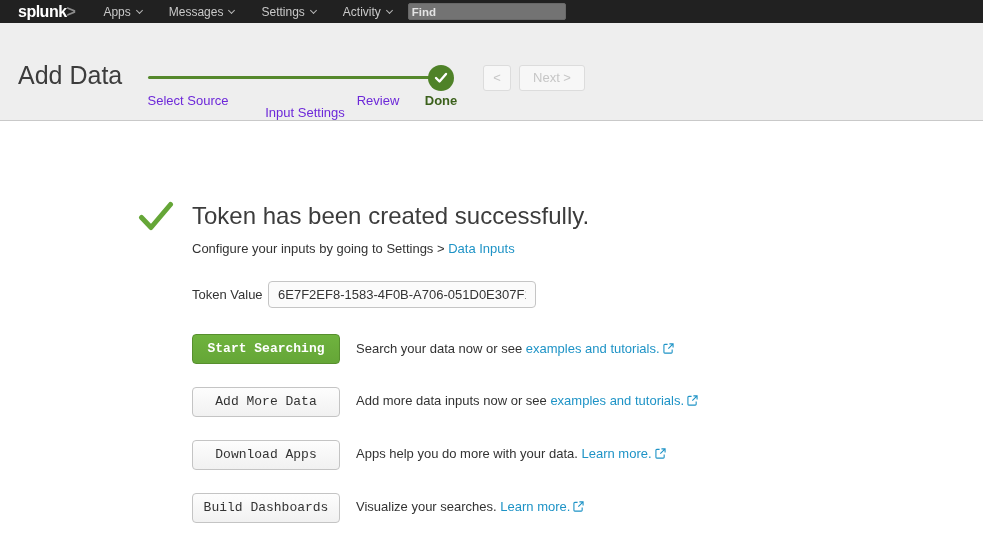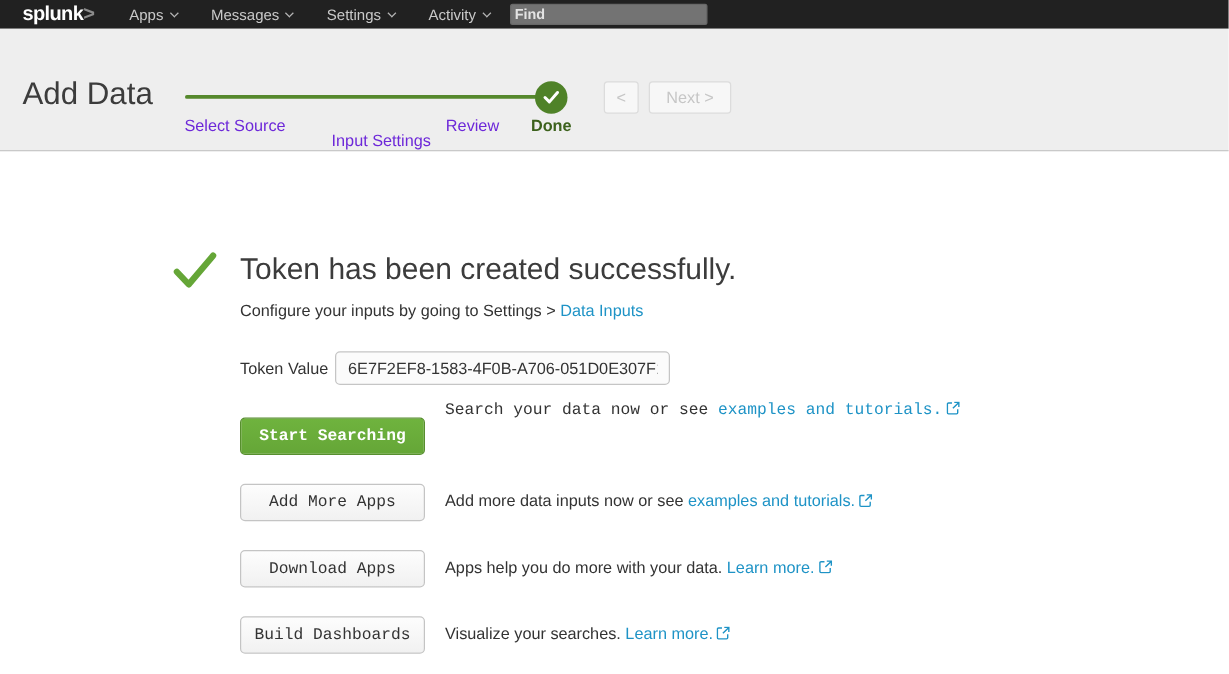--- a/index.html
+++ b/index.html
@@ -91,21 +91,21 @@
   .action-btn.primary {
     background:linear-gradient(#6fb33e,#65a637);
     border:1px solid #578f2e; color:#ffffff; font-weight:bold;
   }
   .action-btn.secondary {
     background:linear-gradient(#fdfdfd,#f1f1f1);
     border:1px solid #c4c4c4; color:#333333;
   }
   .row-1 { top:334px; } .row-2 { top:387px; } .row-3 { top:440px; } .row-4 { top:493px; }
   .action-desc { position:absolute; left:356px; font-size:13px; color:#333333; white-space:nowrap; }
-  .desc-1 { top:320px;font-family:Liberation Mono, monospace; } .desc-2 { top:393px; } .desc-3 { top:446px; } .desc-4 { top:499px; }
+  .desc-1 { top:341px; } .desc-2 { top:393px; } .desc-3 { top:446px; } .desc-4 { top:499px; }
 </style>
 </head>
 <body>
 
 <div class="topbar">
   <div class="logo"><span>splunk</span><span class="logo-chev">&gt;</span></div>
 
   <div class="nav">
     <div class="nav-item">
       <span>Apps</span>
@@ -164,21 +164,21 @@
   <input class="token-input" type="text" readonly="" value="6E7F2EF8-1583-4F0B-A706-051D0E307F18" style="">
 
   <button class="action-btn primary row-1">Start Searching</button>
   <div class="action-desc desc-1">
     <span>Search your data now or see </span><a class="link">examples and tutorials.</a><svg class="ext-icon" width="11" height="11" viewBox="0 0 12 12">
         <path d="M5 1.5 H2 a1 1 0 0 0 -1 1 V10 a1 1 0 0 0 1 1 H9 a1 1 0 0 0 1 -1 V7" fill="none" stroke="#1e93c6" stroke-width="1.2"></path>
         <path d="M7 1 h4 v4 M11 1 L5.8 6.2" fill="none" stroke="#1e93c6" stroke-width="1.2"></path>
       </svg>
   </div>
 
-  <button class="action-btn secondary row-2">Add More Apps</button>
+  <button class="action-btn secondary row-2">Add More Data</button>
   <div class="action-desc desc-2">
     <span>Add more data inputs now or see </span><a class="link">examples and tutorials.</a><svg class="ext-icon" width="11" height="11" viewBox="0 0 12 12">
         <path d="M5 1.5 H2 a1 1 0 0 0 -1 1 V10 a1 1 0 0 0 1 1 H9 a1 1 0 0 0 1 -1 V7" fill="none" stroke="#1e93c6" stroke-width="1.2"></path>
         <path d="M7 1 h4 v4 M11 1 L5.8 6.2" fill="none" stroke="#1e93c6" stroke-width="1.2"></path>
       </svg>
   </div>
 
   <button class="action-btn secondary row-3">Download Apps</button>
   <div class="action-desc desc-3">
     <span>Apps help you do more with your data. </span><a class="link">Learn more.</a><svg class="ext-icon" width="11" height="11" viewBox="0 0 12 12">

